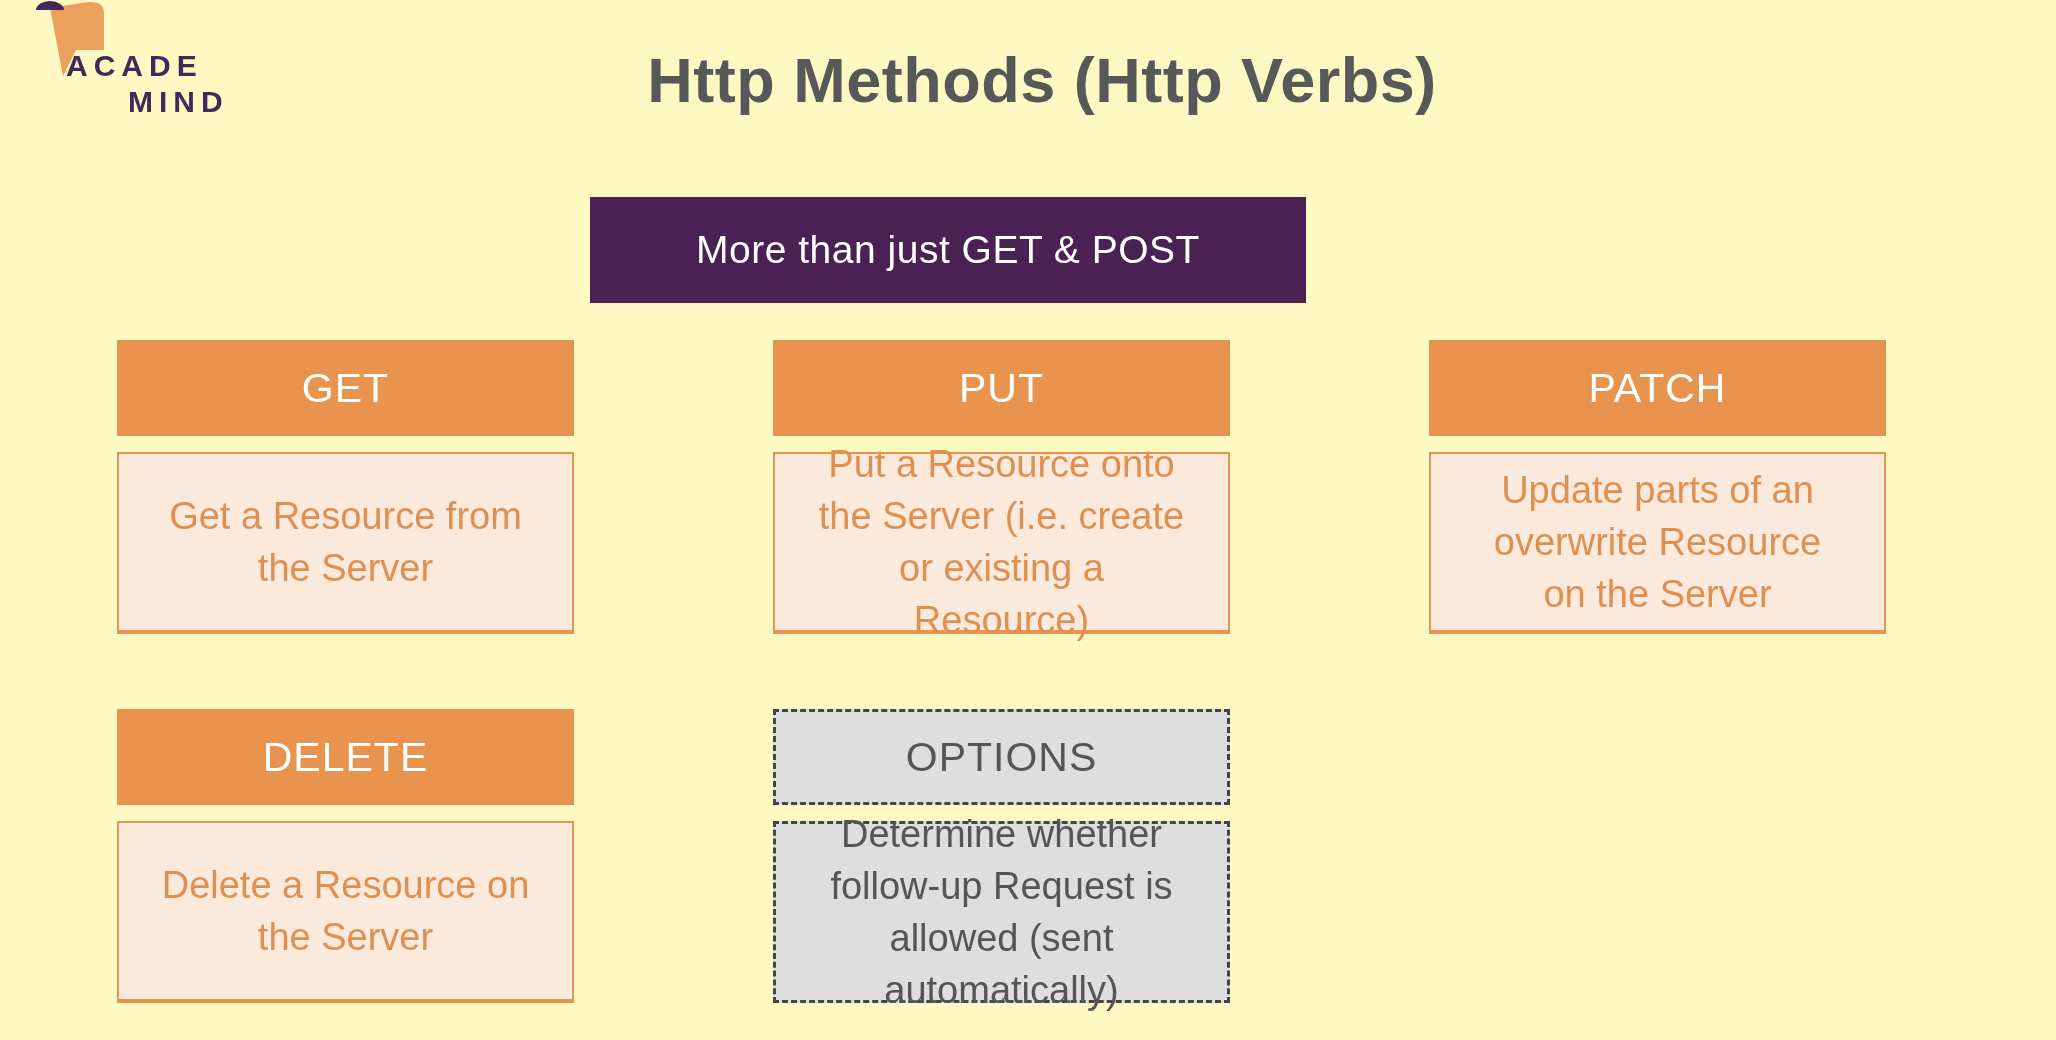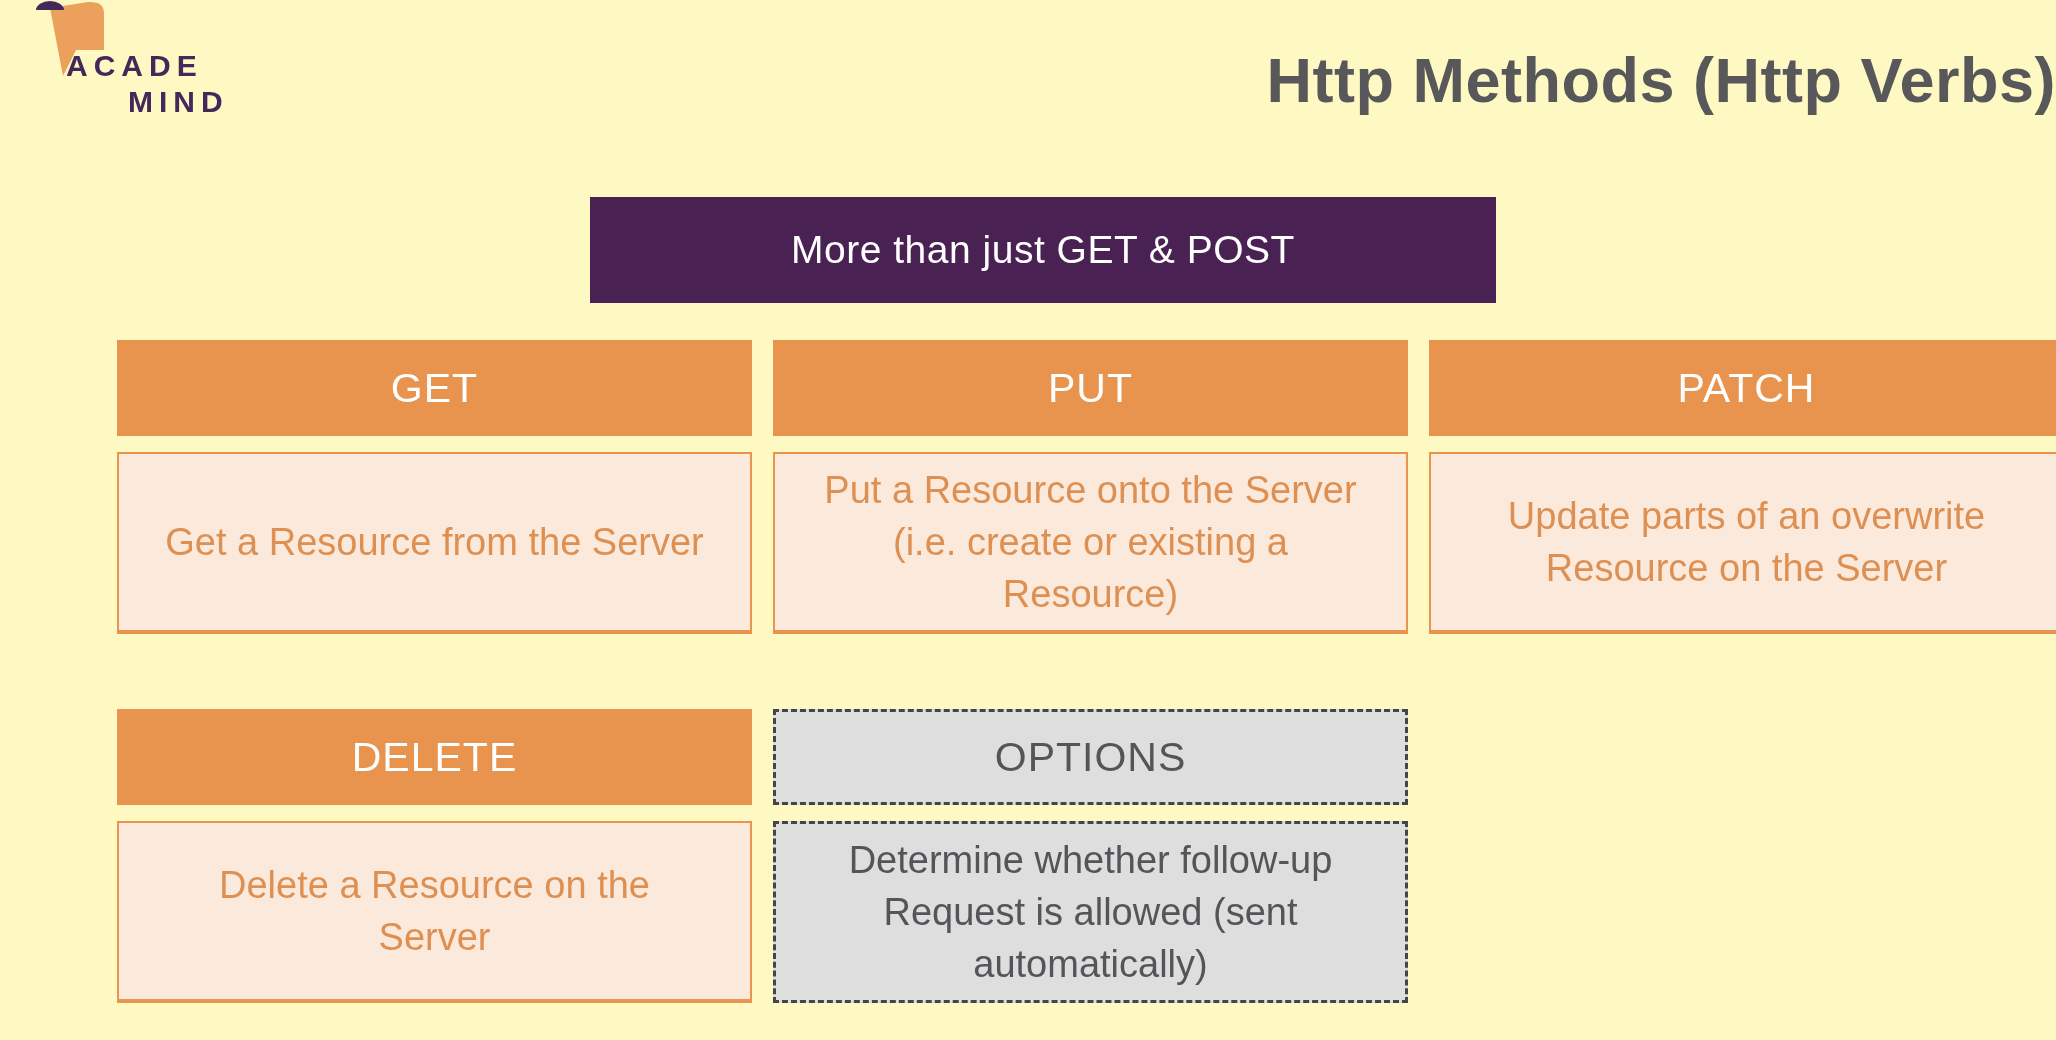--- a/index.html
+++ b/index.html
@@ -8,39 +8,39 @@
     font-family:"Liberation Sans", sans-serif; overflow:hidden;
   }
   * { box-sizing:border-box; }
 
   
   .logo { position:absolute; left:30px; top:0; width:225px; height:120px; }
 
   
   .title {
     position:absolute; left:28px; right:0; top:44px; margin:0;
-    text-align:right; font-size:63px; font-weight:700;
+    text-align:center; font-size:63px; font-weight:700;
     color:var(--title_gray,#58585A); letter-spacing:0.5px;
   }
 
   
   .banner {
-    position:absolute; left:590px; top:197px; width:906px; height:106px;
+    position:absolute; left:590px; top:197px; width:716px; height:106px;
     background:var(--purple,#4A2153); color:#ffffff;
     display:flex; align-items:center; justify-content:center;
     font-size:39px; font-weight:400; letter-spacing:0.5px;
   }
 
   
   .grid {
     position:absolute; left:117px; top:340px;
     display:grid; grid-template-columns:repeat(3, 540px);
     column-gap:116px; row-gap:75px;
   }
-  .card { width:635px; }
+  .card { width:457px; }
   .card-header {
     height:96px; margin-bottom:16px;
     display:flex; align-items:center; justify-content:center;
     font-size:41px; letter-spacing:1px;
   }
   .card-body {
     height:182px; padding:0 42px;
     display:flex; align-items:center; justify-content:center;
     text-align:center; font-size:38px; line-height:1.37;
   }

